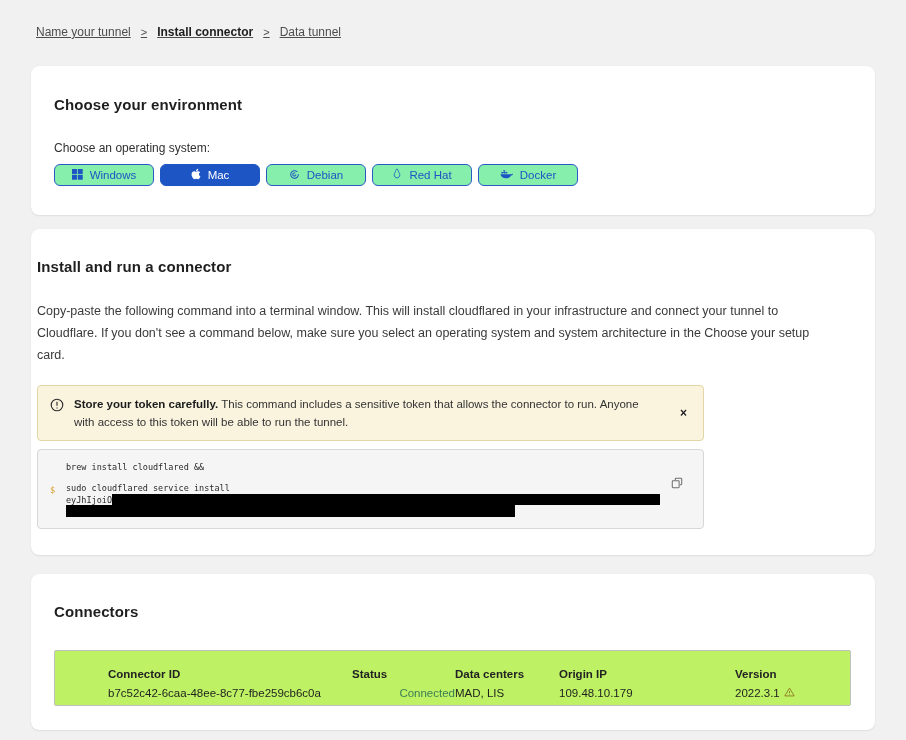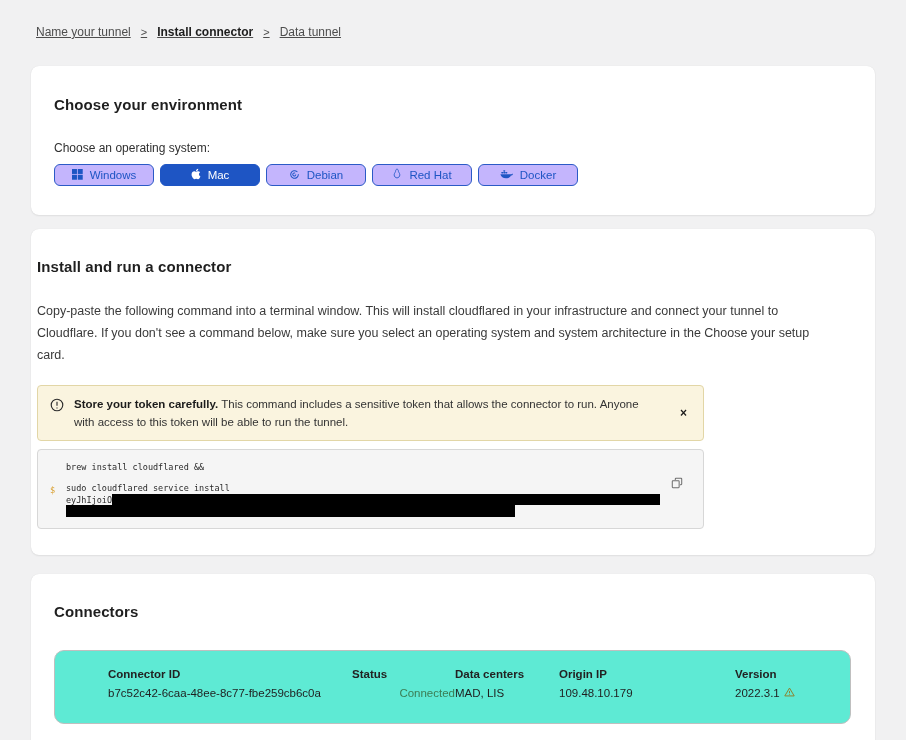--- a/index.html
+++ b/index.html
@@ -38,21 +38,21 @@
     letter-spacing: 0.1px;
   }
   .card-env { margin-top: 27px; padding: 30px 24px 29px 23px; }
   .card-env h2 { margin-bottom: 28px; }
   .os-label { font-size: 12px; color: #303030; margin-bottom: 9px; }
   .os-row { display: flex; gap: 6px; }
   .os-btn {
     width: 100px; height: 22px;
     border: 1px solid #2b5ac6;
     border-radius: 6px;
-    background: #c4b5fd;
+    background: #86efac;
     color: #1e55c4;
     font-family: "Liberation Sans", sans-serif;
     font-size: 11.5px;
     display: flex; align-items: center; justify-content: center;
     gap: 7px;
     cursor: pointer;
   }
   .os-btn.selected { background: #1e55c4; color: #ffffff; border-color: #1e55c4; }
   .os-btn svg { flex: 0 0 auto; }
 
@@ -117,24 +117,24 @@
     position: absolute;
     right: 20px; top: 27px;
     background: none; border: none; cursor: pointer; padding: 0;
   }
 
   
   .card-connectors { margin-top: 19px; padding: 29px 24px 24px 23px; }
   .card-connectors h2 { margin-bottom: 30px; }
   .connectors-table {
     width: 100%;
-    height: 74px;
-    background: #5eead4;
+    height: 56px;
+    background: #bef264;
     border: 1px solid #bfbfbf;
-    border-radius: 10px;
+    border-radius: 2px;
     padding: 17px 0 0 53px;
   }
   .tbl-row {
     display: grid;
     grid-template-columns: 244px 103px 104px 176px auto;
     font-size: 11.5px;
   }
   .tbl-head { font-weight: 700; color: #222; margin-bottom: 7px; }
   .tbl-vals { color: #1f1f1f; }
   .status-connected { color: #3b7d54; text-align: right; }

